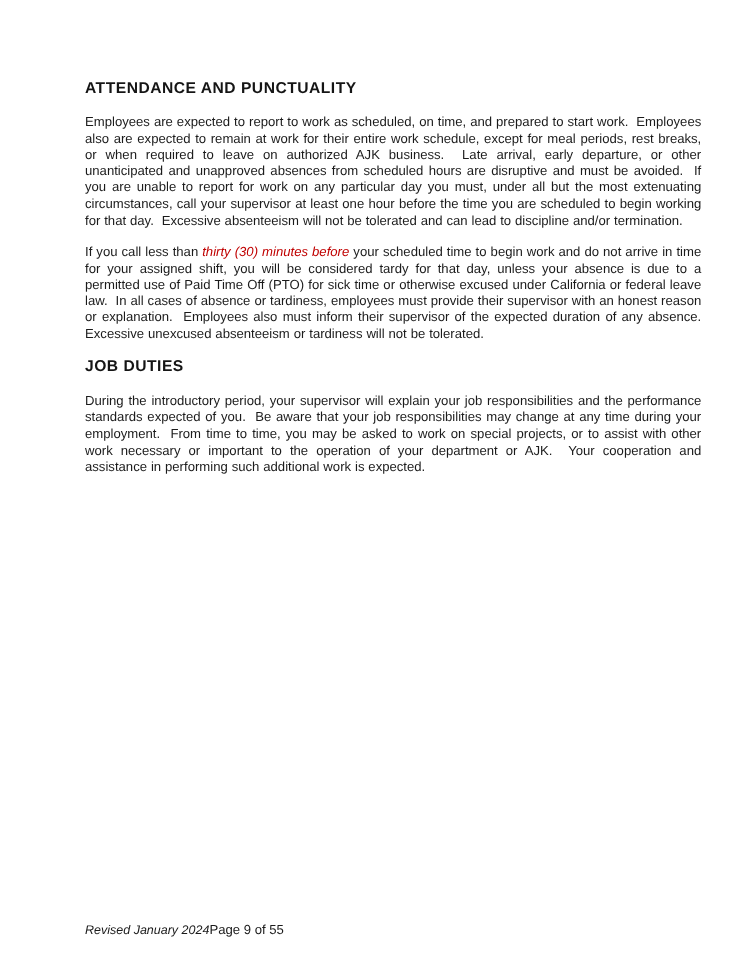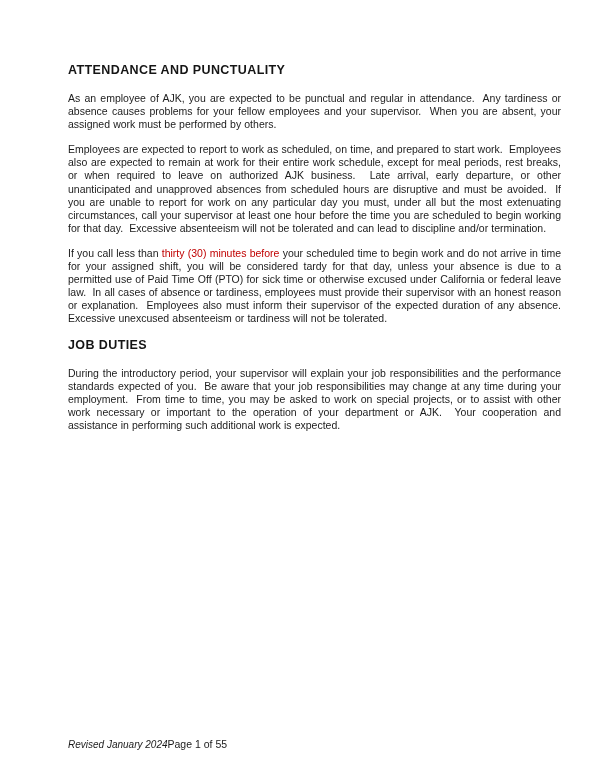--- a/index.html
+++ b/index.html
@@ -36,20 +36,21 @@
     font-size: 10.5px;
     line-height: 13.1px;
     text-align: justify;
     white-space: pre-wrap;
     color: #1b1b1b;
     margin: 0 0 12px 0;
     word-spacing: 0.2px;
   }
   .red-text {
     color: #C00000;
+    font-style: italic;
   }
   .footer {
     position: absolute;
     left: 68px;
     right: 67px;
     bottom: 26px;
     display: flex;
     align-items: baseline;
     font-size: 10px;
     color: #1b1b1b;
@@ -63,31 +64,30 @@
   }
 </style>
 </head>
 <body>
 
 <div class="page">
   <div class="content">
 
     <h1 class="section-heading">ATTENDANCE AND PUNCTUALITY</h1>
 
-    <p class="body-para">As an employee of AJK, you are expected to be punctual and regular in attendance.  Any tardiness or absence causes problems for your fellow employees and your supervisor.  When you are absent, your assigned work must be performed by others.</p>
 
     <p class="body-para">Employees are expected to report to work as scheduled, on time, and prepared to start work.  Employees also are expected to remain at work for their entire work schedule, except for meal periods, rest breaks, or when required to leave on authorized AJK business.  Late arrival, early departure, or other unanticipated and unapproved absences from scheduled hours are disruptive and must be avoided.  If you are unable to report for work on any particular day you must, under all but the most extenuating circumstances, call your supervisor at least one hour before the time you are scheduled to begin working for that day.  Excessive absenteeism will not be tolerated and can lead to discipline and/or termination.</p>
 
     <p class="body-para"><span>If you call less than </span><span class="red-text">thirty (30) minutes before</span><span> your scheduled time to begin work and do not arrive in time for your assigned shift, you will be considered tardy for that day, unless your absence is due to a permitted use of Paid Time Off (PTO) for sick time or otherwise excused under California or federal leave law.  In all cases of absence or tardiness, employees must provide their supervisor with an honest reason or explanation.  Employees also must inform their supervisor of the expected duration of any absence.  Excessive unexcused absenteeism or tardiness will not be tolerated.</span></p>
 
 
     <h1 class="section-heading second">JOB DUTIES</h1>
 
     <p class="body-para">During the introductory period, your supervisor will explain your job responsibilities and the performance standards expected of you.  Be aware that your job responsibilities may change at any time during your employment.  From time to time, you may be asked to work on special projects, or to assist with other work necessary or important to the operation of your department or AJK.  Your cooperation and assistance in performing such additional work is expected.</p>
 
 
   </div>
 
   <div class="footer">
     <span class="footer-left">Revised January 2024</span>
-    <span class="footer-right">Page 1 of 55</span>
+    <span class="footer-right">Page 9 of 55</span>
   </div>
 </div>
 
 </body></html>

